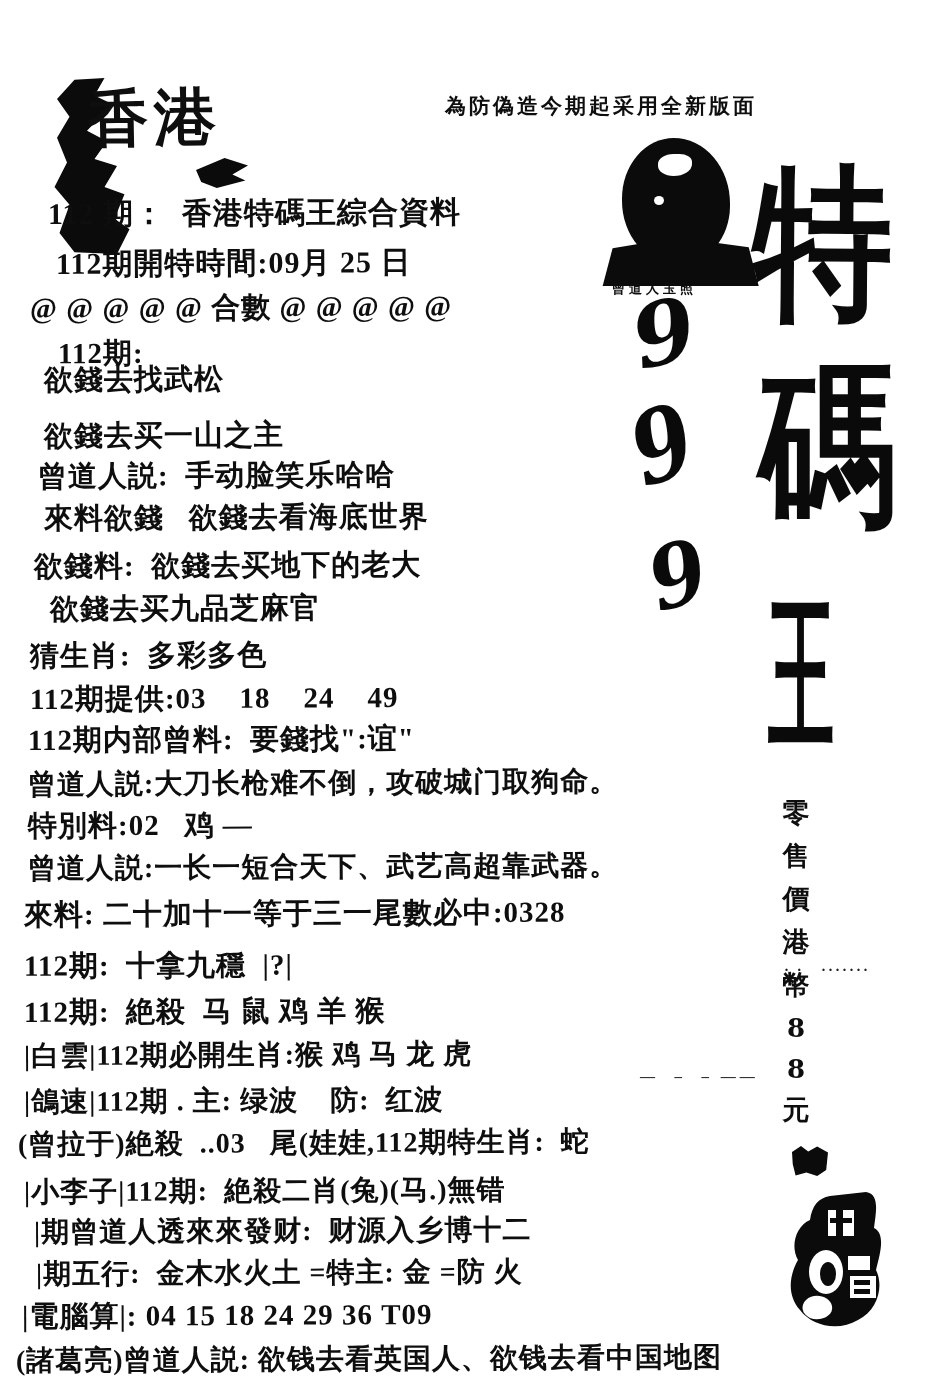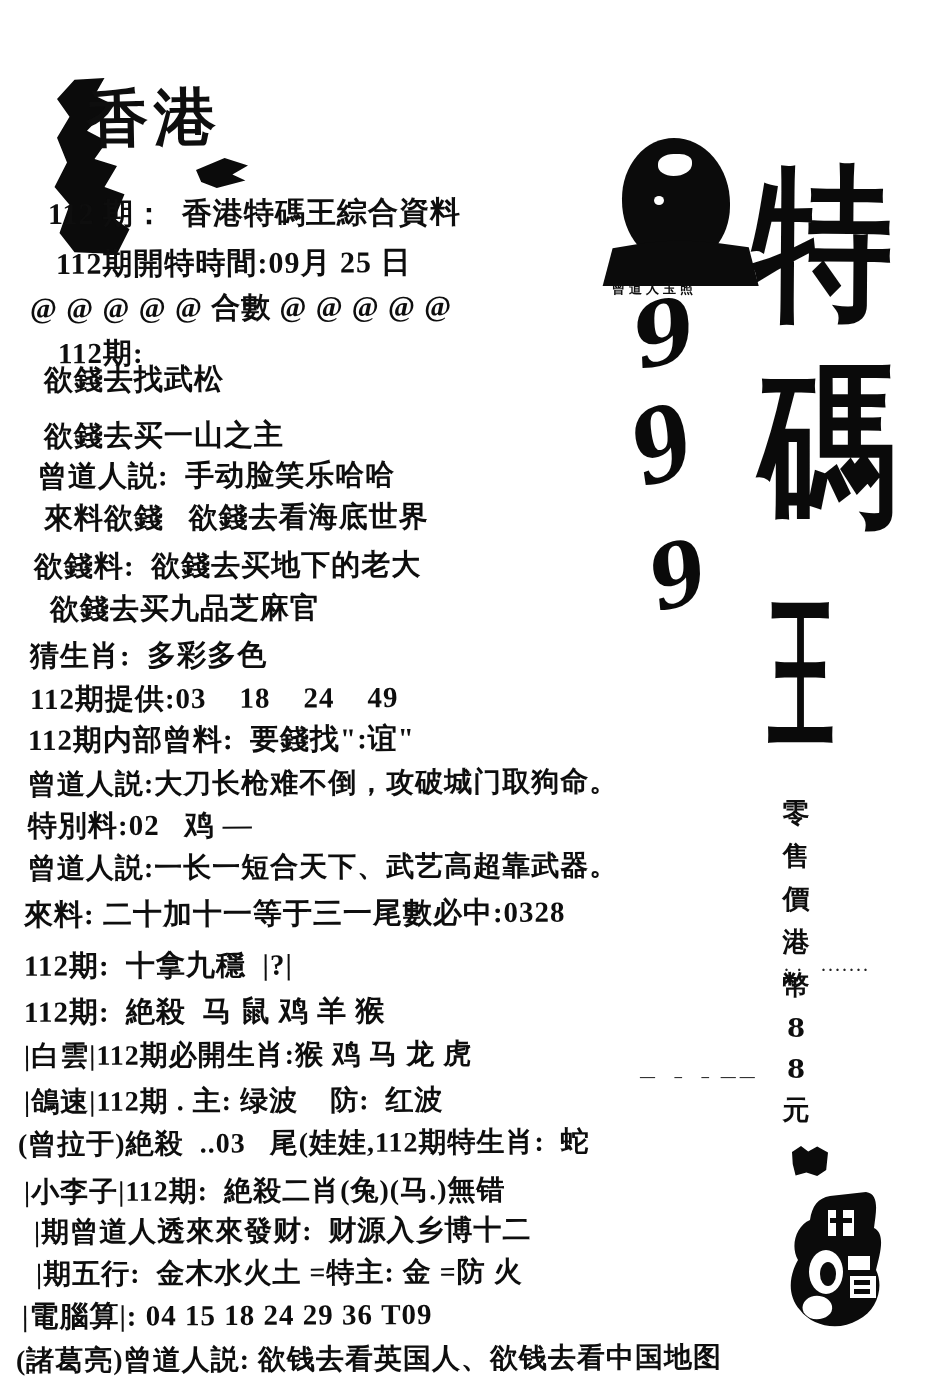--- a/index.html
+++ b/index.html
@@ -127,20 +127,21 @@
 </style>
 </head>
 <body>
 
 <div id="sheet">
 
   <div class="ink-blob"></div>
   <div class="ink-tail"></div>
   <div class="region">香港</div>
 
+  <div class="notice">為防偽造今期起采用全新版面</div>
 
   <div class="portrait">
     <div class="head"></div>
     <div class="head-light"></div>
     <div class="head-dot"></div>
     <div class="shoulders"></div>
   </div>
   <div class="portrait-caption">曾道人玉照</div>
 
   <div class="mast mast1">特</div>

